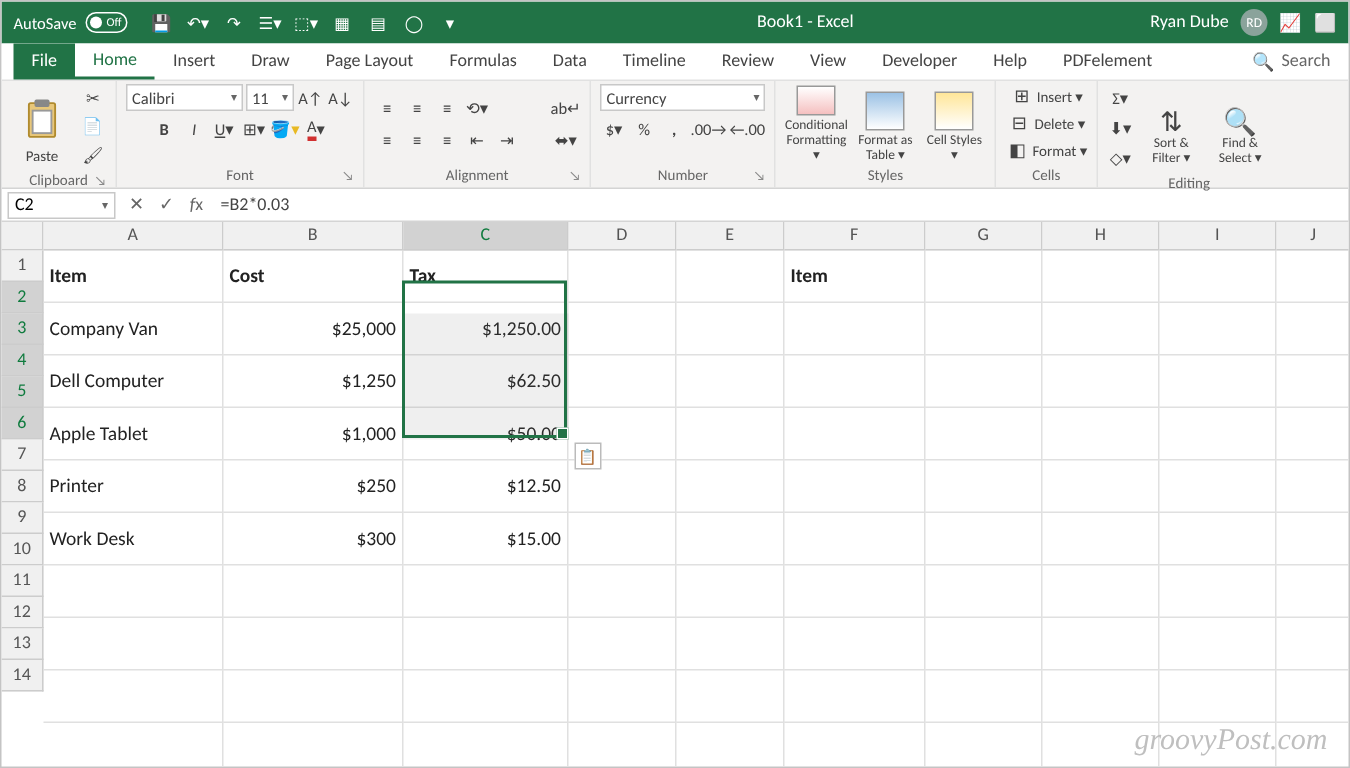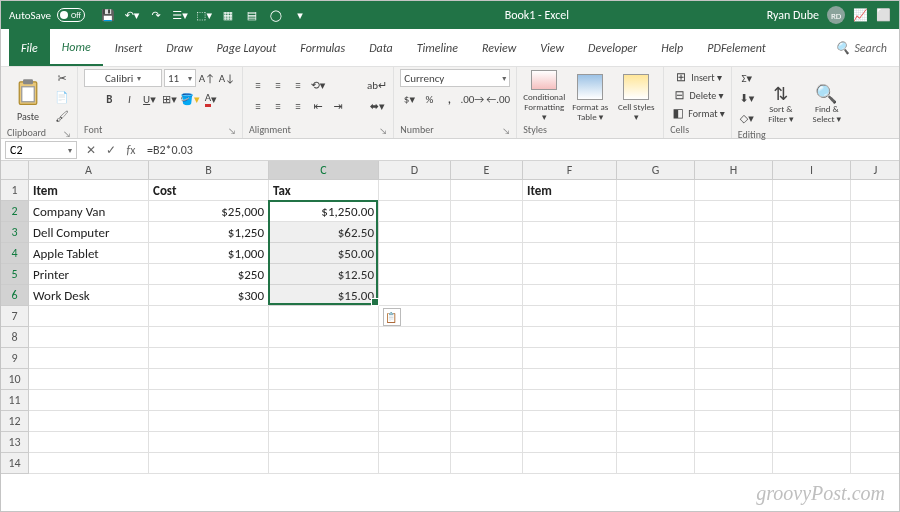--- a/index.html
+++ b/index.html
@@ -11,37 +11,37 @@
 .qat-btn { width: 22px; height: 22px; display: flex; align-items: center; justify-content: center; color: #fff; font-size: 11px; }
 .autosave { display: flex; align-items: center; gap: 6px; padding: 0 8px; font-size: 11px; }
 .toggle { width: 28px; height: 14px; border: 1px solid #fff; border-radius: 7px; position: relative; display: flex; align-items: center; }
 .toggle::after { content: "Off"; font-size: 8px; position: absolute; right: 3px; color: #fff; }
 .toggle::before { content: ""; width: 8px; height: 8px; background: #fff; border-radius: 50%; margin-left: 2px; }
 .title-center { flex: 1; text-align: center; font-size: 12px; }
 .title-right { display: flex; align-items: center; gap: 8px; padding: 0 8px; font-size: 12px; }
 .avatar { width: 18px; height: 18px; border-radius: 50%; background: #8aa39b; display: flex; align-items: center; justify-content: center; font-size: 9px; color: #fff; }
 
 
-.menutabs { height: 38px; background: #fff; display: flex; padding-left: 8px; font-size: 12px; color: #444; border-bottom: 1px solid #e1e1e1; font-style: italic; }
+.menutabs { height: 25px; background: #fff; display: flex; padding-left: 8px; font-size: 12px; color: #444; border-bottom: 1px solid #e1e1e1; }
 .mtab { padding: 0 12px; height: 100%; display: flex; align-items: center; cursor: pointer; }
 .mtab.file { background: #217346; color: #fff; }
 .mtab.active { color: #217346; border-bottom: 2px solid #217346; }
 .menutabs .search { margin-left: auto; margin-right: 12px; display: flex; align-items: center; gap: 4px; color: #666; }
 
 
 .ribbon { height: 72px; background: #f3f2f1; display: flex; border-bottom: 1px solid #d4d4d4; font-size: 11px; color: #444; }
 .rgroup { display: flex; flex-direction: column; border-right: 1px solid #e1e1e1; padding: 2px 6px 0 6px; }
 .rgroup-body { flex: 1; display: flex; align-items: center; gap: 4px; }
-.rgroup-label { font-size: 10px; color: #666; padding: 1px 0 2px; position: relative; }
+.rgroup-label { text-align: center; font-size: 10px; color: #666; padding: 1px 0 2px; position: relative; }
 .rgroup-label .dlg { position: absolute; right: 0; bottom: 2px; font-size: 9px; color: #888; }
 .rbtn { min-width: 18px; height: 18px; display: flex; align-items: center; justify-content: center; font-size: 11px; color: #444; }
 .rbtn.big { width: 42px; height: 52px; flex-direction: column; justify-content: flex-end; font-size: 10px; gap: 2px; }
 .rcol { display: flex; flex-direction: column; gap: 1px; }
 .rrow { display: flex; align-items: center; gap: 2px; }
-.font-sel { width: 78px; height: 18px; border: 1px solid #c8c8c8; background: #fff; font-size: 11px; padding: 0 20px; display: flex; align-items: center; justify-content: space-between; }
+.font-sel { width: 78px; height: 18px; border: 1px solid #c8c8c8; background: #fff; font-size: 11px; padding: 0 3px; display: flex; align-items: center; justify-content: space-between; }
 .size-sel { width: 32px; height: 18px; border: 1px solid #c8c8c8; background: #fff; font-size: 11px; padding: 0 3px; display: flex; align-items: center; justify-content: space-between; }
 .num-sel { width: 110px; height: 18px; border: 1px solid #c8c8c8; background: #fff; font-size: 11px; padding: 0 3px; display: flex; align-items: center; justify-content: space-between; }
 .chev { font-size: 8px; color: #666; }
 .ic { width: 16px; height: 16px; display: inline-flex; align-items: center; justify-content: center; font-size: 12px; }
 .clipboard-ic { width: 30px; height: 30px; }
 .style-ic { width: 26px; height: 26px; border: 1px solid #999; background: linear-gradient(#fff,#f5c0c0); }
 
 
 .fbar { height: 22px; display: flex; align-items: center; border-bottom: 1px solid #d4d4d4; font-size: 12px; }
 .namebox { width: 72px; height: 18px; border: 1px solid #c8c8c8; margin: 0 4px; padding: 0 4px; display: flex; align-items: center; justify-content: space-between; }
@@ -51,21 +51,21 @@
 
 .grid { position: relative; font-size: 13px; color: #222; }
 .selectall { position: absolute; left: 0; top: 0; width: 28px; height: 19px; background: #f0f0f0; border-right: 1px solid #ccc; border-bottom: 1px solid #ccc; }
 .colhead { position: absolute; top: 0; left: 28px; height: 19px; display: flex; }
 .ch { border-right: 1px solid #ccc; border-bottom: 1px solid #ccc; background: #f0f0f0; display: flex; align-items: center; justify-content: center; font-size: 12px; color: #555; }
 .ch.sel { background: #d2d2d2; color: #0f7b3e; }
 .rowhead { position: absolute; left: 0; top: 19px; width: 28px; }
 .rh { height: 21px; border-right: 1px solid #ccc; border-bottom: 1px solid #ccc; background: #f0f0f0; display: flex; align-items: center; justify-content: center; font-size: 12px; color: #555; }
 .rh.sel { background: #d2d2d2; color: #0f7b3e; }
 .cells { position: absolute; left: 28px; top: 19px; }
-.crow { display: flex; height: 21px; }
+.crow { display: flex; height: 35px; }
 .cell { border-right: 1px solid #e0e0e0; border-bottom: 1px solid #e0e0e0; padding: 0 4px; display: flex; align-items: center; overflow: hidden; white-space: nowrap; }
 .cell.bold { font-weight: 600; }
 .cell.right { justify-content: flex-end; }
 .selrange { position: absolute; border: 2px solid #217346; pointer-events: none; }
 .selrange::after { content: ""; position: absolute; right: -3px; bottom: -3px; width: 6px; height: 6px; background: #217346; border: 1px solid #fff; }
 .selfill { position: absolute; background: rgba(120,120,120,0.12); pointer-events: none; }
 .pasteopt { position: absolute; width: 18px; height: 18px; border: 1px solid #bbb; background: #fff; display: flex; align-items: center; justify-content: center; font-size: 10px; }
 
 .watermark { position: absolute; right: 14px; bottom: 6px; font-family: Georgia, serif; font-size: 20px; color: #bfbfbf; font-style: italic; pointer-events: none; }
 </style>

